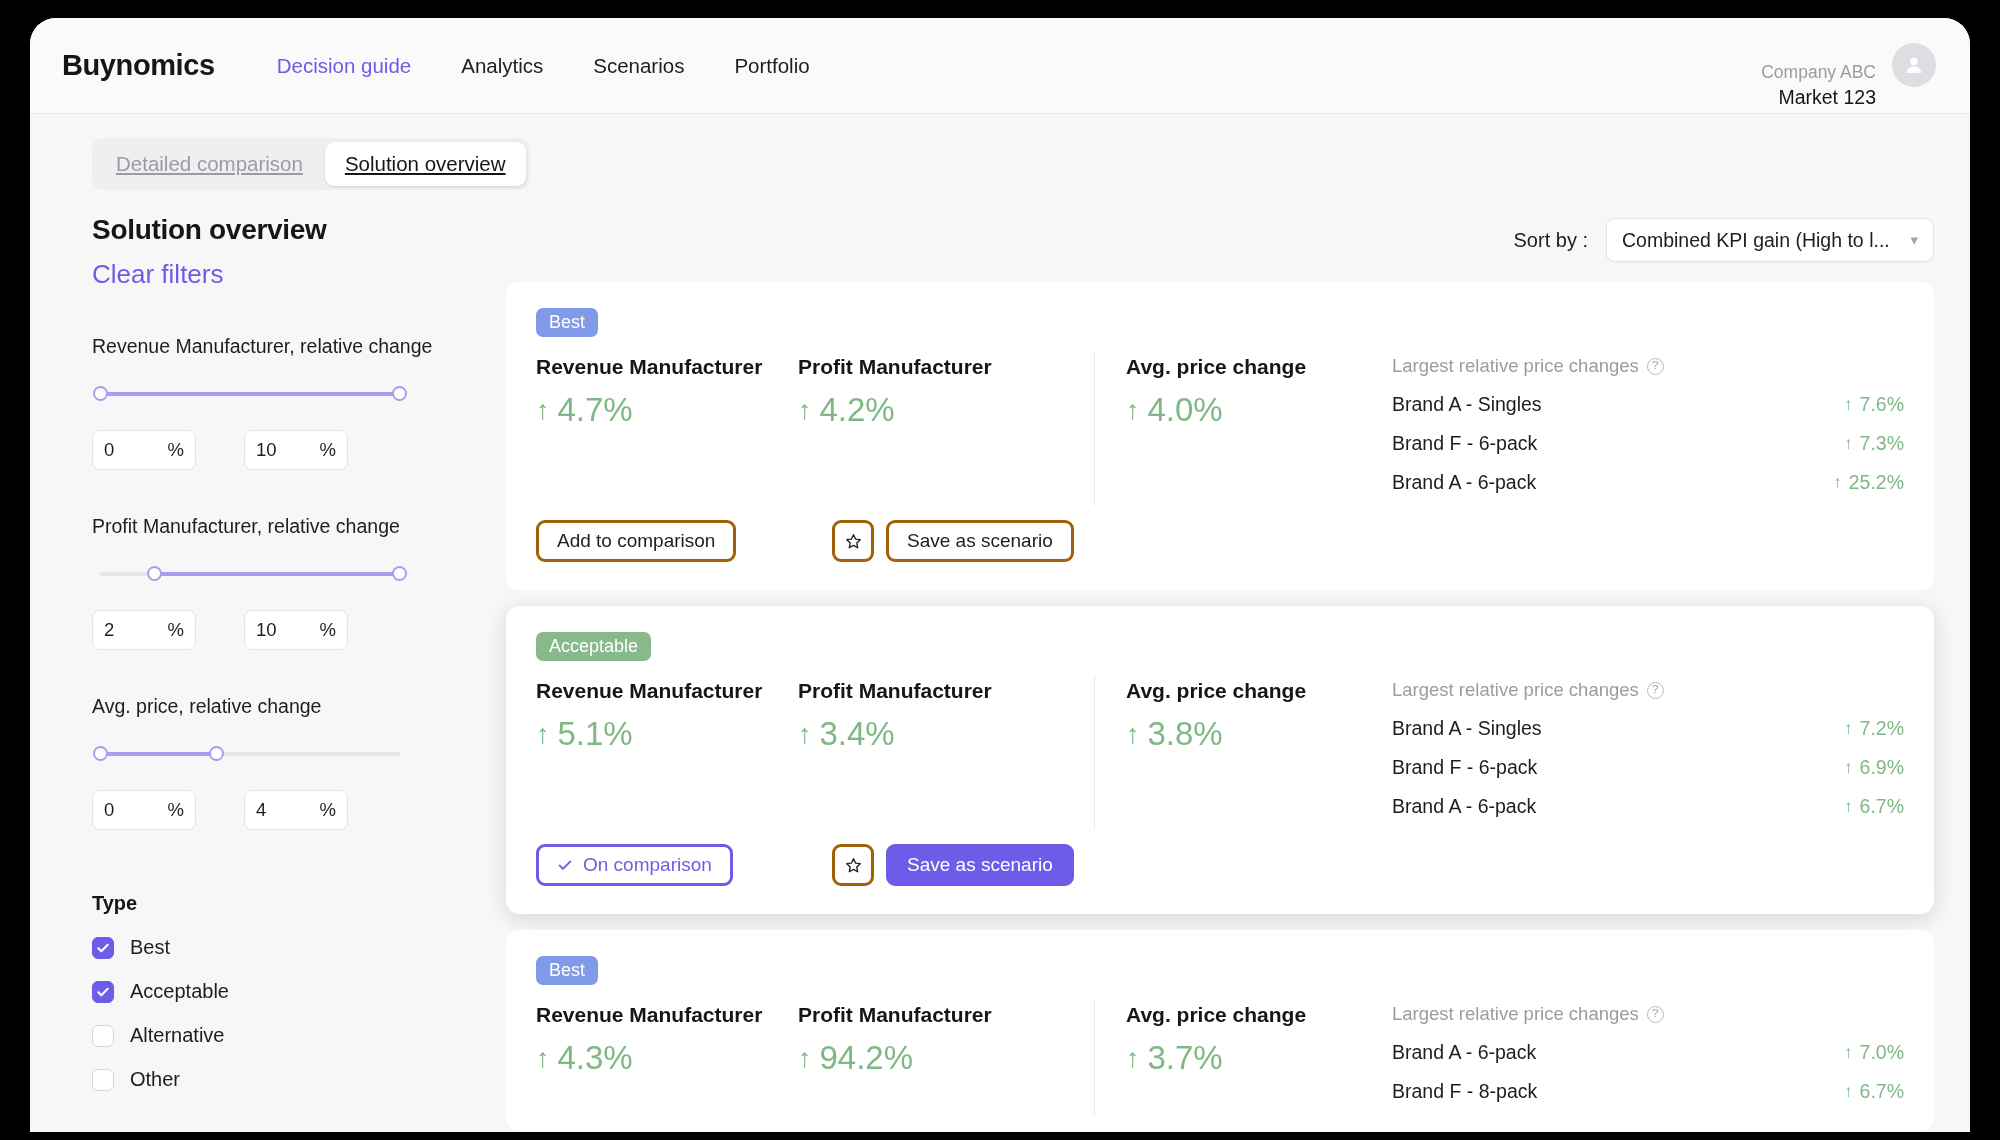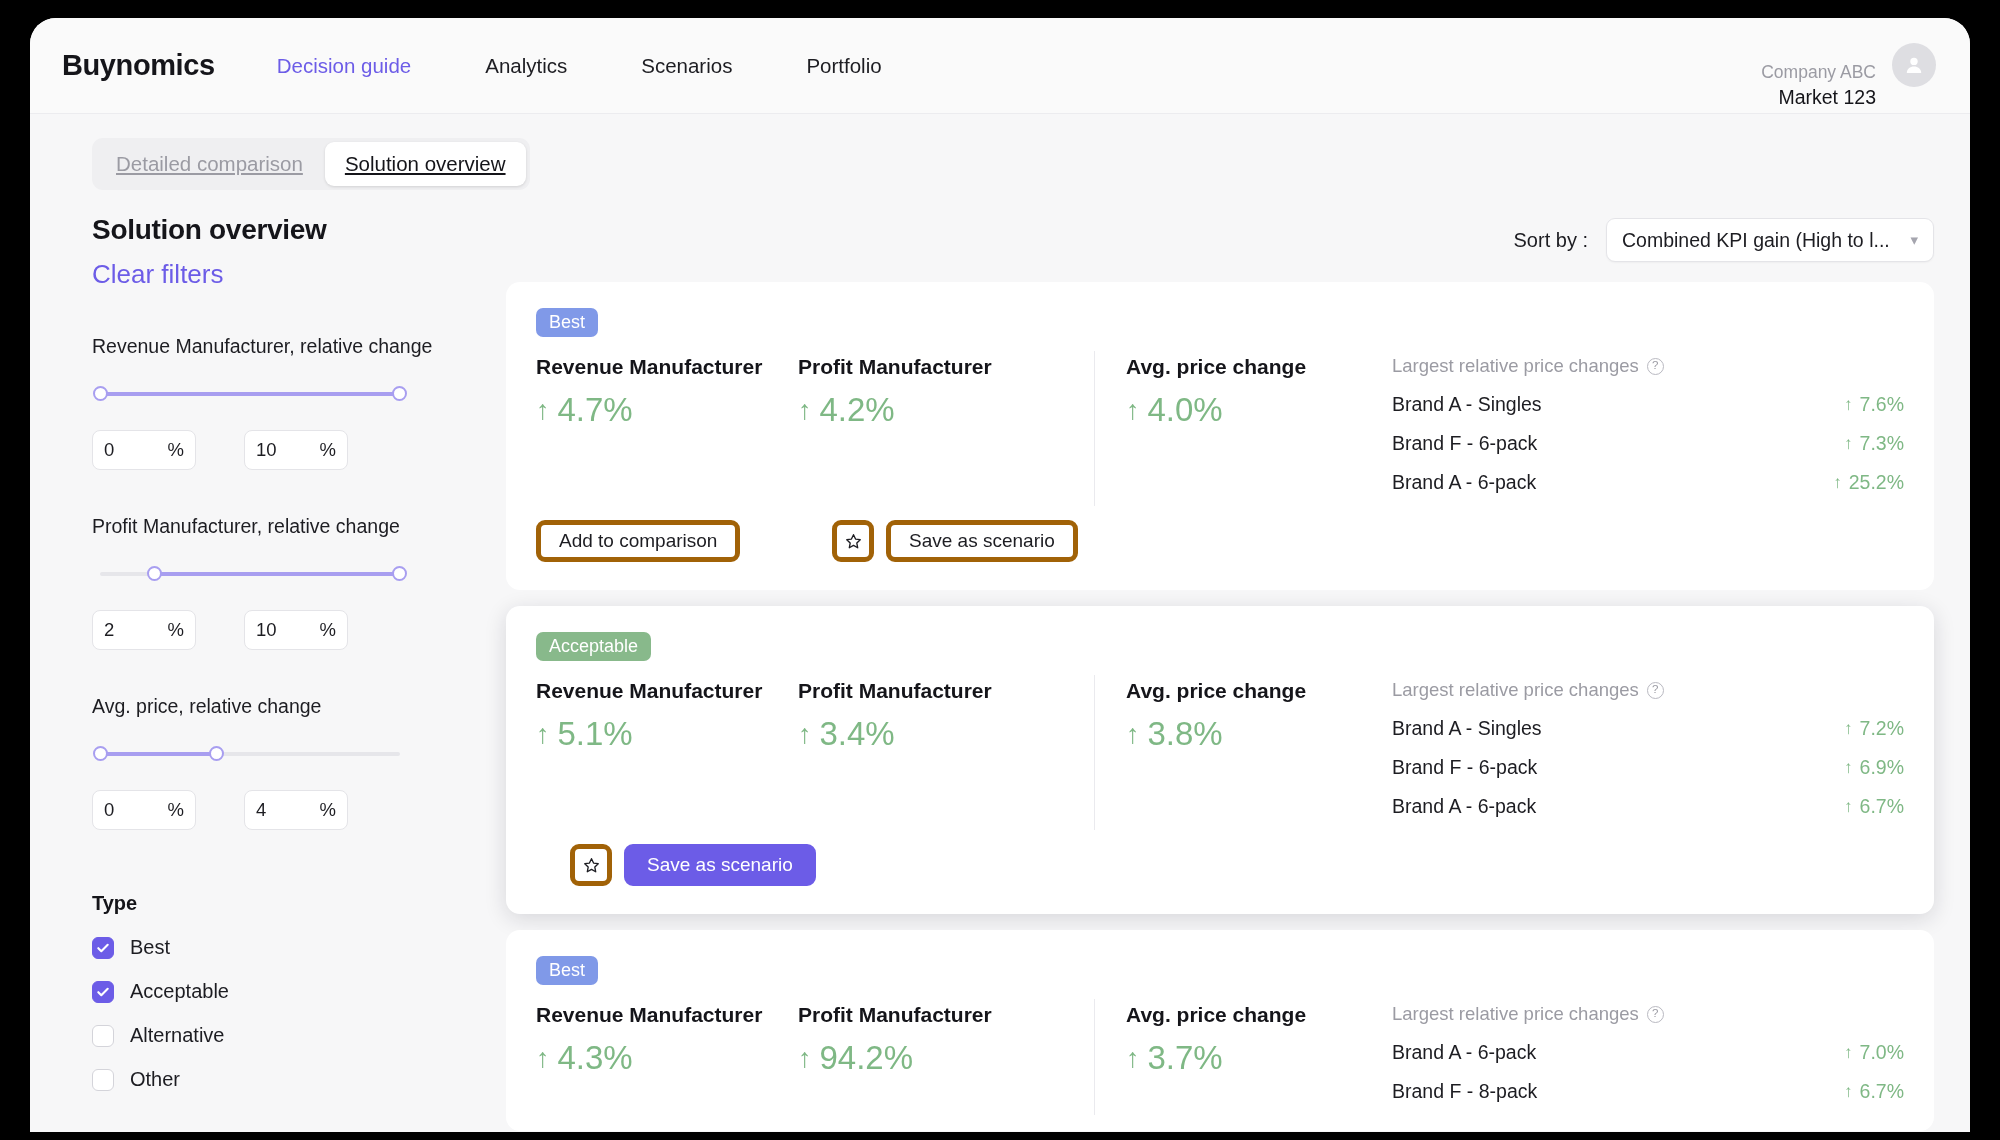--- a/index.html
+++ b/index.html
@@ -26,21 +26,21 @@
     display: flex;
     align-items: center;
     padding: 0 34px 0 32px;
     position: relative;
   }
   #brand {
     font-size: 29px; font-weight: 700; color: #15151a;
     letter-spacing: -0.4px;
     margin-right: 62px;
   }
-  #nav-links { display: flex; align-items: center; gap: 74px; }
+  #nav-links { display: flex; align-items: center; gap: 50px; }
   .nav-link {
     font-size: 20.5px; color: #1d1d22; cursor: pointer;
     white-space: nowrap;
   }
   .nav-link.active { color: #6c5ce7; }
   #account {
     margin-left: auto; display: flex; align-items: center; gap: 16px;
   }
   #account-text { text-align: right; line-height: 1.38; margin-top: 40px; }
   #company { font-size: 17.5px; color: #9b9ba3; }
@@ -169,21 +169,21 @@
     font-size: 19.5px; color: #1d1d22;
   }
   .change-row .val {
     margin-left: auto; color: #7fb885;
     display: flex; align-items: center; gap: 7px;
   }
   .change-row .val .arrow { font-size: 17px; }
 
   .card-actions { display: flex; align-items: center; margin-top: 26px; }
   .btn {
-    height: 42px; border-radius: 9px; border: 5px solid #a16207;
+    height: 42px; border-radius: 9px; border: 3px solid #a16207;
     background: #ffffff; font-size: 19px; color: #1d1d22;
     display: inline-flex; align-items: center; justify-content: center;
     padding: 0 18px; cursor: pointer; white-space: nowrap;
   }
   .btn.outline-primary { border-color: #6c5ce7; color: #6c5ce7; gap: 10px; }
   .btn.primary { background: #6c5ce7; border-color: #6c5ce7; color: #ffffff; }
   .btn.icon { width: 42px; padding: 0; }
   .actions-left { width: 262px; flex: 0 0 262px; }
   .actions-right { display: flex; align-items: center; gap: 12px; margin-left: 34px; }
 </style>
@@ -437,20 +437,26 @@
                 </div>
                 <div class="change-row">
                   <span>Brand A - 6-pack</span>
                   <span class="val">
                     <span class="arrow">↑</span>
                     <span>6.7%</span>
                   </span>
                 </div>
               </div>
             </div><div class="card-actions">
+              <div class="actions-left"><div class="btn outline-primary">
+                  <svg width="16" height="16" viewBox="0 0 16 16" fill="none" stroke="#6c5ce7" stroke-width="1.9" stroke-linecap="round" stroke-linejoin="round">
+                    <path d="M2.6 8.4l3.4 3.4 7.4-7.4"></path>
+                  </svg>
+                  <span>On comparison</span>
+                </div></div>
               <div class="actions-right">
                 <div class="btn icon">
                   <svg width="19" height="19" viewBox="0 0 24 24" fill="none" stroke="#1d1d22" stroke-width="1.7" stroke-linejoin="round">
                     <path d="M12 3.4l2.6 5.5 5.9.8-4.3 4.2 1.1 6-5.3-2.9-5.3 2.9 1.1-6L3.5 9.7l5.9-.8z"></path>
                   </svg>
                 </div>
                 <div class="btn primary">
                   <span>Save as scenario</span>
                 </div>
               </div>

